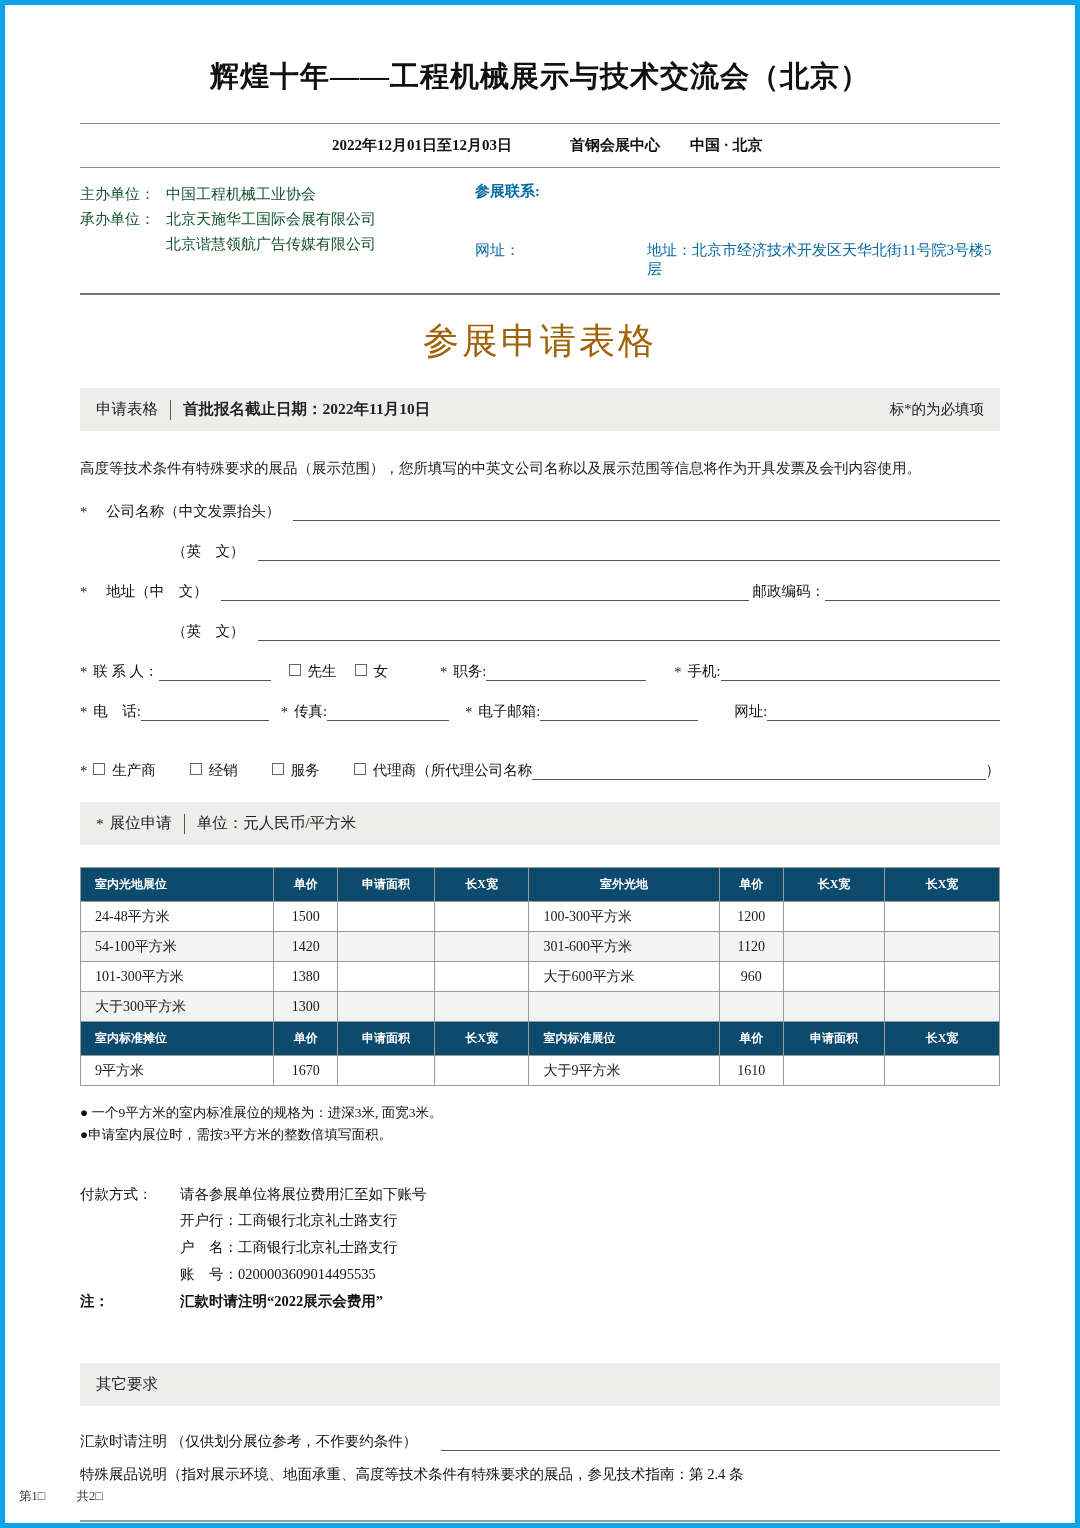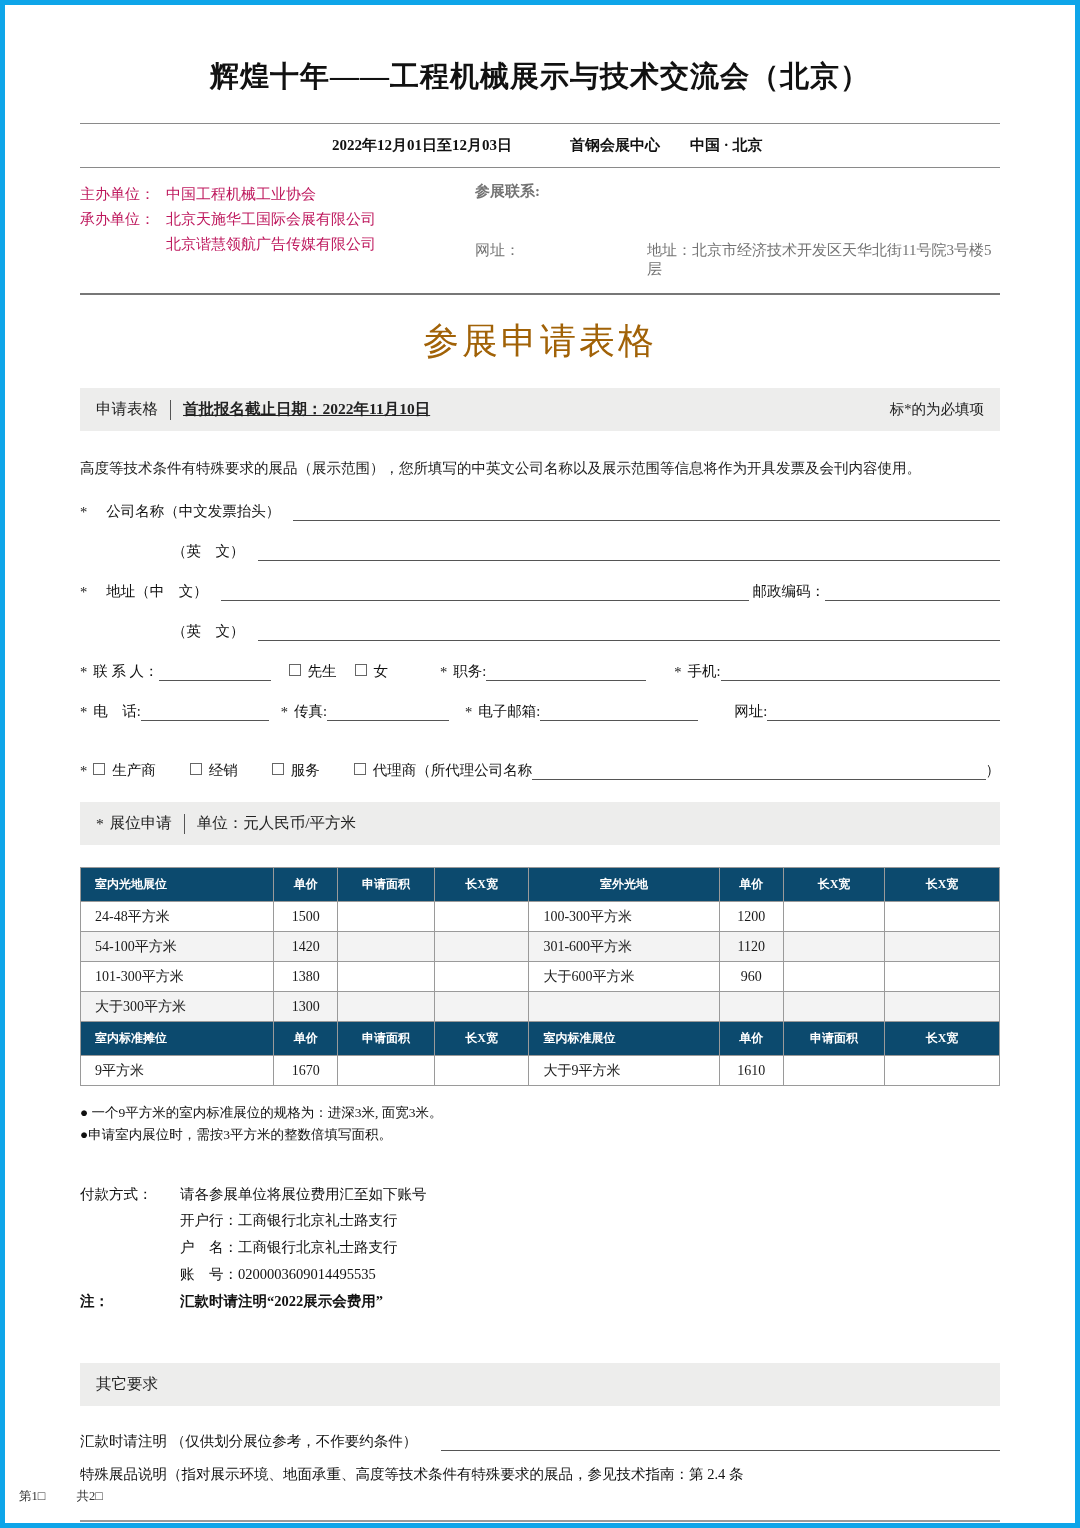--- a/index.html
+++ b/index.html
@@ -19,40 +19,40 @@
   }
   .hr1 { border:none; border-top:1.5px solid #8a8a8a; margin-top:26px; }
   .date-row {
     display:flex; align-items:center; padding-left:252px; gap:58px;
     margin-top:12px; font-size:15px; font-weight:700; color:#111;
   }
   .date-row .loc-pair { display:flex; gap:30px; }
   .hr2 { border:none; border-top:1.5px solid #8a8a8a; margin-top:12px; }
 
   .org-block { display:flex; margin-top:14px; }
-  .org-left { width:395px; font-size:15px; line-height:1.65; color:#be185d; }
+  .org-left { width:395px; font-size:15px; line-height:1.65; color:#14532d; }
   .org-left .row { display:flex; }
   .org-left .lbl { width:86px; flex:none; }
-  .org-right { flex:1; font-size:15px; color:#737373; position:relative; }
+  .org-right { flex:1; font-size:15px; color:#0369a1; position:relative; }
   .org-right .contact { font-weight:700; }
   .org-right .web-addr { display:flex; margin-top:40px; }
   .org-right .web { width:172px; flex:none; }
   .hr3 { border:none; border-top:2px solid #777; margin-top:14px; }
 
   .form-title {
     margin-top:22px; text-align:center; font-size:36px; letter-spacing:3px; color:#a16207;
   }
 
   
   .bar {
     background:#ededec; display:flex; align-items:center;
     padding:11px 16px; font-size:15.5px; color:#222;
   }
   .bar .divider { width:1px; height:20px; background:#555; margin:0 12px; }
-  .bar .bold { font-weight:700;text-decoration:underline; }
+  .bar .bold { font-weight:700; }
   .bar .right { margin-left:auto; font-size:14.5px; }
   .bar-apply { margin-top:22px; }
 
   .intro { margin-top:28px; font-size:14.5px; color:#222; }
 
   
   .fields { margin-top:24px; font-size:14.5px; color:#111; }
   .frow { display:flex; align-items:flex-end; margin-top:21px; }
   .frow .lab { white-space:nowrap; }
   .uline { border-bottom:1px solid #555; height:18px; display:inline-block; }

